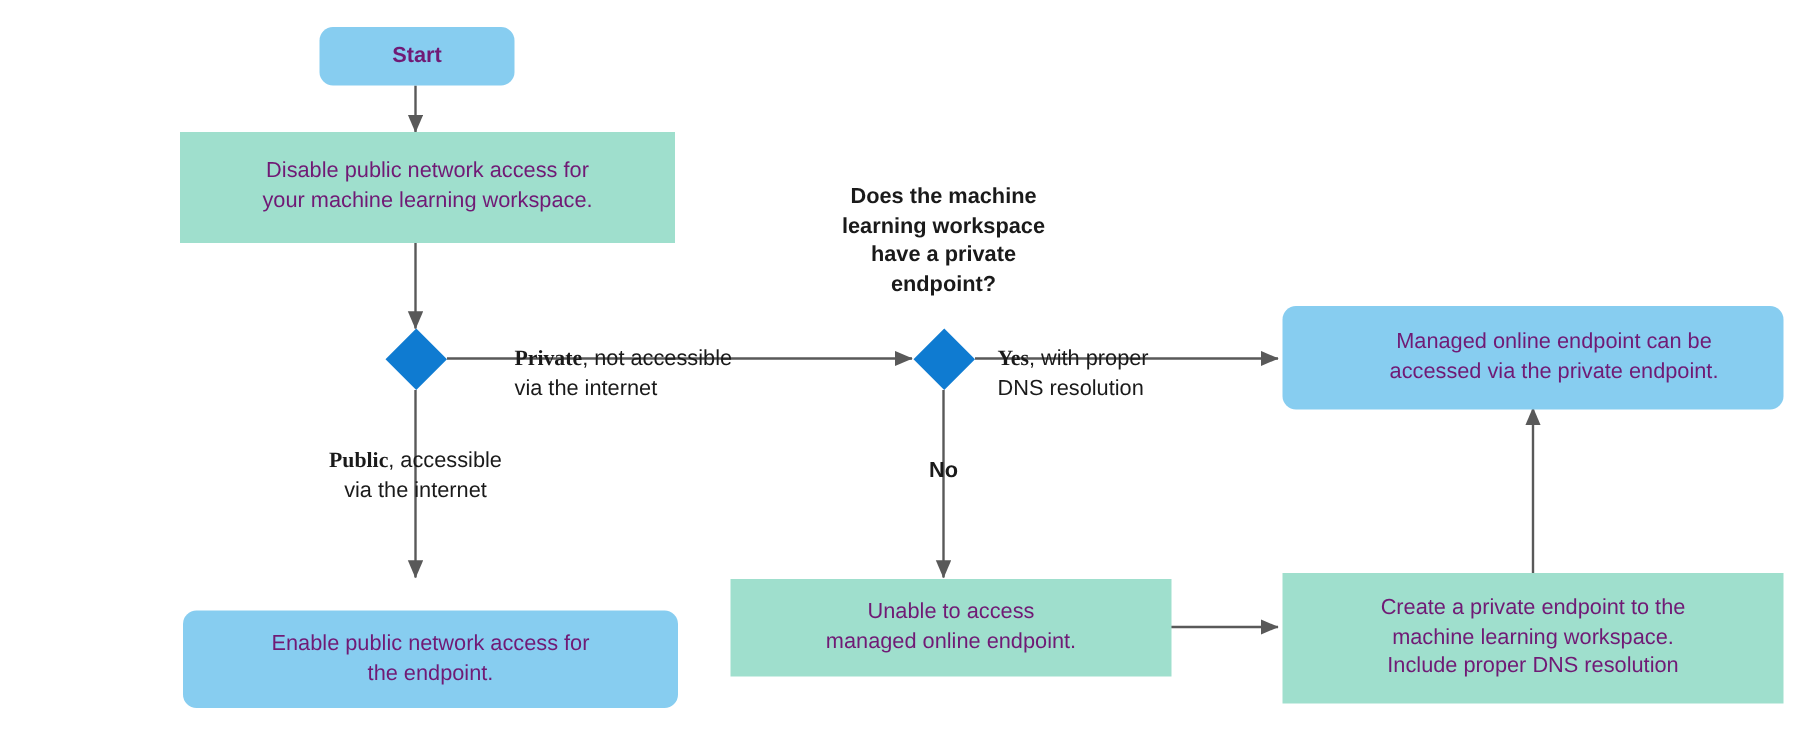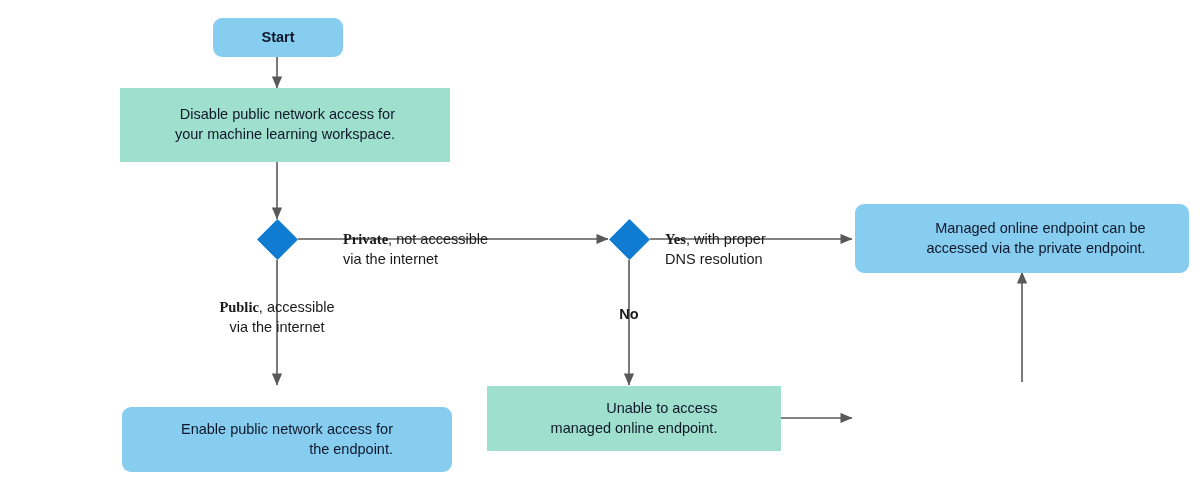--- a/index.html
+++ b/index.html
@@ -16,22 +16,22 @@
     height: 492px;
     background: #ffffff;
     overflow: hidden;
   }
   .node {
     position: absolute;
     box-sizing: border-box;
     display: flex;
     align-items: center;
     justify-content: center;
-    text-align: right;
-    color: #0f172a;
+    text-align: center;
+    color: #701a75;
     font-size: 14.5px;
     line-height: 1.35;
     padding: 6px 10px;
     white-space: pre-line;
   }
   .node.green {
     background: #9fdfcd;
   }
   .node.blue {
     background: #87cdf0;
@@ -115,31 +115,38 @@
 
 
   <div class="decision" style="left:263px; top:225px; width:29px; height:29px;"></div>
 
   <div class="label" style="left:343px; top:230px; width:180px;"><b>Private</b><span>, not accessible
 via the internet</span></div>
 
   <div class="label center" style="left:177px; top:298px; width:200px;"><b>Public</b><span>, accessible
 via the internet</span></div>
 
+  <div class="label bold-all" style="left:519px; top:122px; width:220px;">Does the machine
+learning workspace
+have a private
+endpoint?</div>
 
   <div class="decision" style="left:615px; top:225px; width:29px; height:29px;"></div>
 
   <div class="label" style="left:665px; top:230px; width:160px;"><b>Yes</b><span>, with proper
 DNS resolution</span></div>
 
   <div class="label center" style="left:569px; top:305px; width:120px; font-weight:bold;">No</div>
 
   <div class="node blue round" style="left:855px; top:204px; width:334px; height:69px;padding-left:38px;">Managed online endpoint can be
 accessed via the private endpoint.</div>
 
   <div class="node blue round" style="left:122px; top:386px; width:330px; height:65px;margin-top:21px;">Enable public network access for
 the endpoint.</div>
 
   <div class="node green" style="left:487px; top:386px; width:294px; height:65px;">Unable to access
 managed online endpoint.</div>
 
+  <div class="node green" style="left:855px; top:382px; width:334px; height:87px;">Create a private endpoint to the
+machine learning workspace.
+Include proper DNS resolution</div>
 
 </div>
 
 </body></html>

